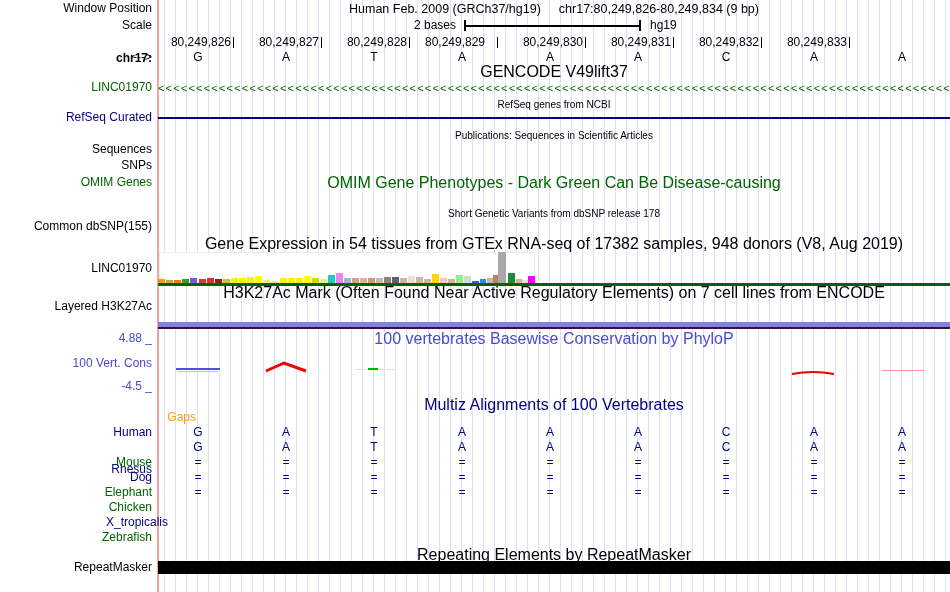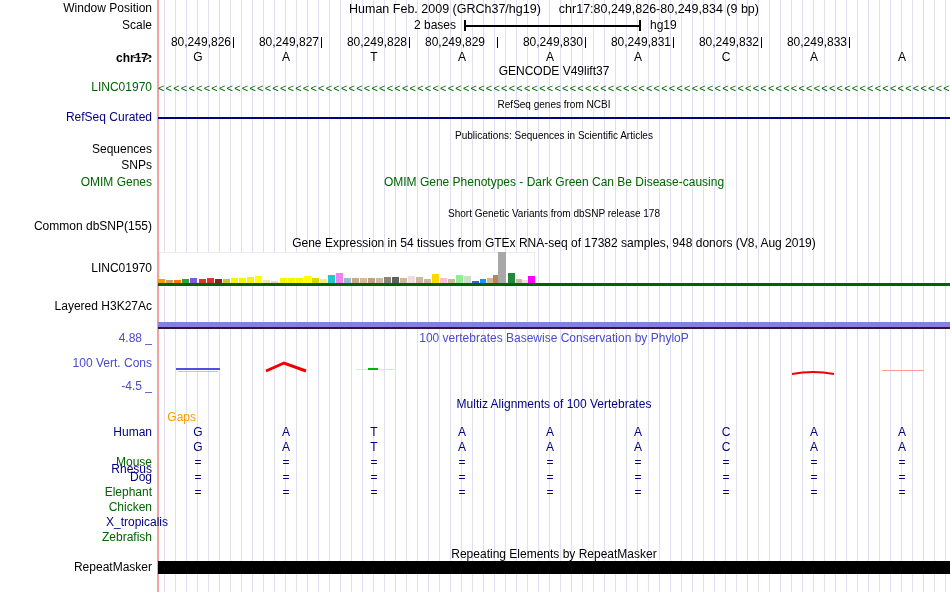--- a/index.html
+++ b/index.html
@@ -3,21 +3,21 @@
 <meta charset="utf-8">
 <style>
   html,body{margin:0;padding:0;background:#fff;}
   #screen{position:relative;width:950px;height:592px;background:#fff;overflow:hidden;
           font-family:"Liberation Sans","DejaVu Sans",sans-serif;color:#000;}
   .abs{position:absolute;}
   #gridlines{left:158px;top:0;width:792px;height:592px;
     background:repeating-linear-gradient(to right,transparent 0px,transparent 6px,#dfdff4 6px,#dfdff4 7px,transparent 7px,transparent 11px);}
   #cursor-line{left:157px;top:0;width:2px;height:592px;background:#f2a2a2;}
   .llabel{left:0;width:152px;text-align:right;font-size:12px;line-height:13px;white-space:nowrap;}
-  .ctitle{left:158px;width:792px;text-align:center;font-size:12px;line-height:13px;white-space:nowrap;}
+  .ctitle{left:158px;width:792px;text-align:center;font-size:16px;line-height:13px;white-space:nowrap;}
   .small{font-size:10px;}
   .coord{width:80px;text-align:right;font-size:12px;line-height:13px;}
   .tick{width:1px;height:11px;background:#000;}
   .basecell{width:88px;text-align:center;font-size:12px;line-height:13px;}
   #header-title{left:158px;top:2px;width:792px;text-align:center;font-size:12.5px;line-height:14px;white-space:nowrap;}
   #header-title .gap{display:inline-block;width:18px;}
   #scale-label{left:366px;top:19px;width:90px;text-align:right;font-size:12px;line-height:13px;}
   #scale-bar{left:464px;top:25px;width:176px;height:1.5px;background:#000;}
   #scale-tick-l{left:464px;top:20px;width:1.5px;height:11px;background:#000;}
   #scale-tick-r{left:639px;top:20px;width:1.5px;height:11px;background:#000;}
@@ -108,20 +108,21 @@
       <div class="gtex-bar" style="left: 487px; top: 278px; width: 6px; height: 5px; background: rgb(205, 183, 158); position: absolute;"></div>
       <div class="gtex-bar" style="left: 493px; top: 275px; width: 5px; height: 8px; background: rgb(176, 136, 96); position: absolute;"></div>
       <div class="gtex-bar" style="left: 498px; top: 252px; width: 8px; height: 31px; background: rgb(168, 168, 168); position: absolute;"></div>
       <div class="gtex-bar" style="left: 508px; top: 273px; width: 7px; height: 10px; background: rgb(31, 139, 58); position: absolute;"></div>
       <div class="gtex-bar" style="left: 516px; top: 279px; width: 6px; height: 4px; background: rgb(205, 183, 158); position: absolute;"></div>
       <div class="gtex-bar" style="left: 522px; top: 280px; width: 6px; height: 3px; background: rgb(240, 220, 220); position: absolute;"></div>
       <div class="gtex-bar" style="left: 528px; top: 276px; width: 7px; height: 7px; background: rgb(255, 0, 255); position: absolute;"></div>
     </div>
   <div id="gtex-baseline" class="abs"></div>
 
+  <div class="ctitle abs" style="top:286px">H3K27Ac Mark (Often Found Near Active Regulatory Elements) on 7 cell lines from ENCODE</div>
   <div id="h3k27ac-bar" class="abs"></div>
   <div id="h3k27ac-underline" class="abs"></div>
 
   <div class="ctitle abs" style="top:332px;color:#4a4ad0">100 vertebrates Basewise Conservation by PhyloP</div>
   <div id="gen-cons-features">
       <div style="left: 176px; top: 368px; width: 44px; height: 2px; background: rgb(80, 80, 224); position: absolute;"></div>
       <div style="left: 178px; top: 371px; width: 40px; height: 1px; background: rgb(255, 176, 176); position: absolute;"></div>
       <div style="left: 264px; top: 360px; width: 44px; height: 13px; position: absolute;"><svg width="44" height="13" xmlns="http://www.w3.org/2000/svg">
           <polyline points="2,10 20,2 42,10" fill="none" stroke="#ee0000" stroke-width="3"></polyline>
         </svg></div>

